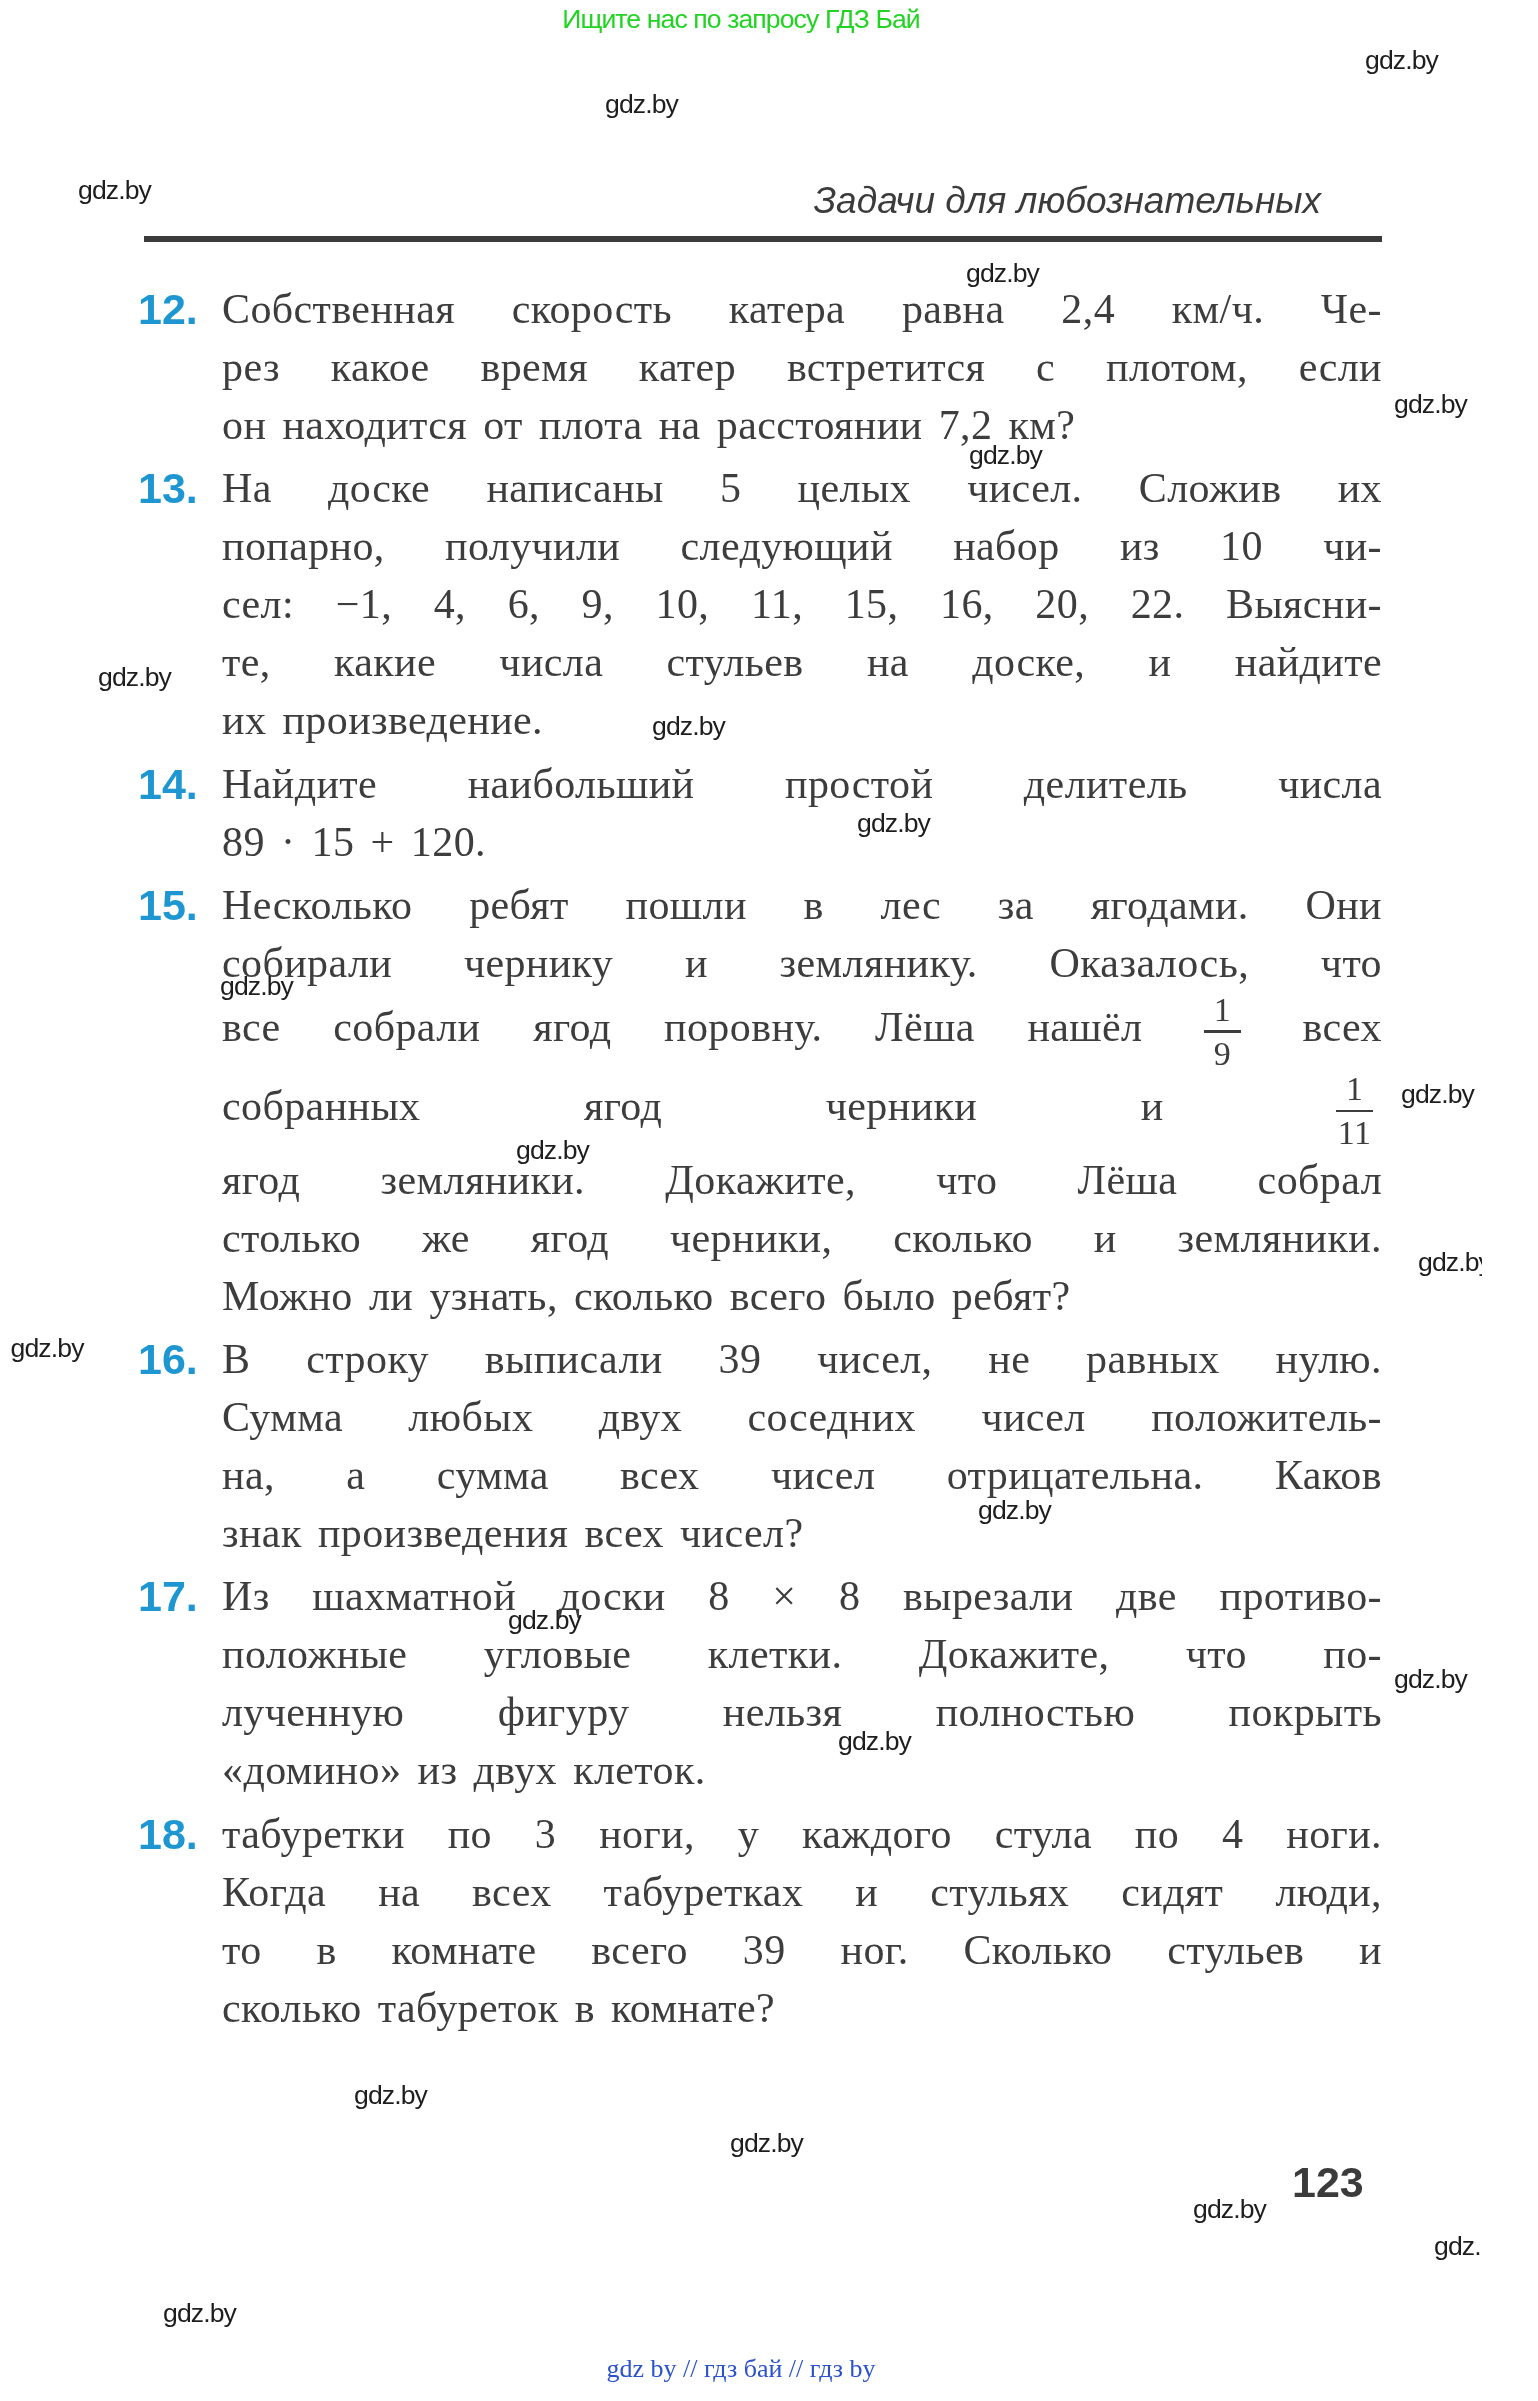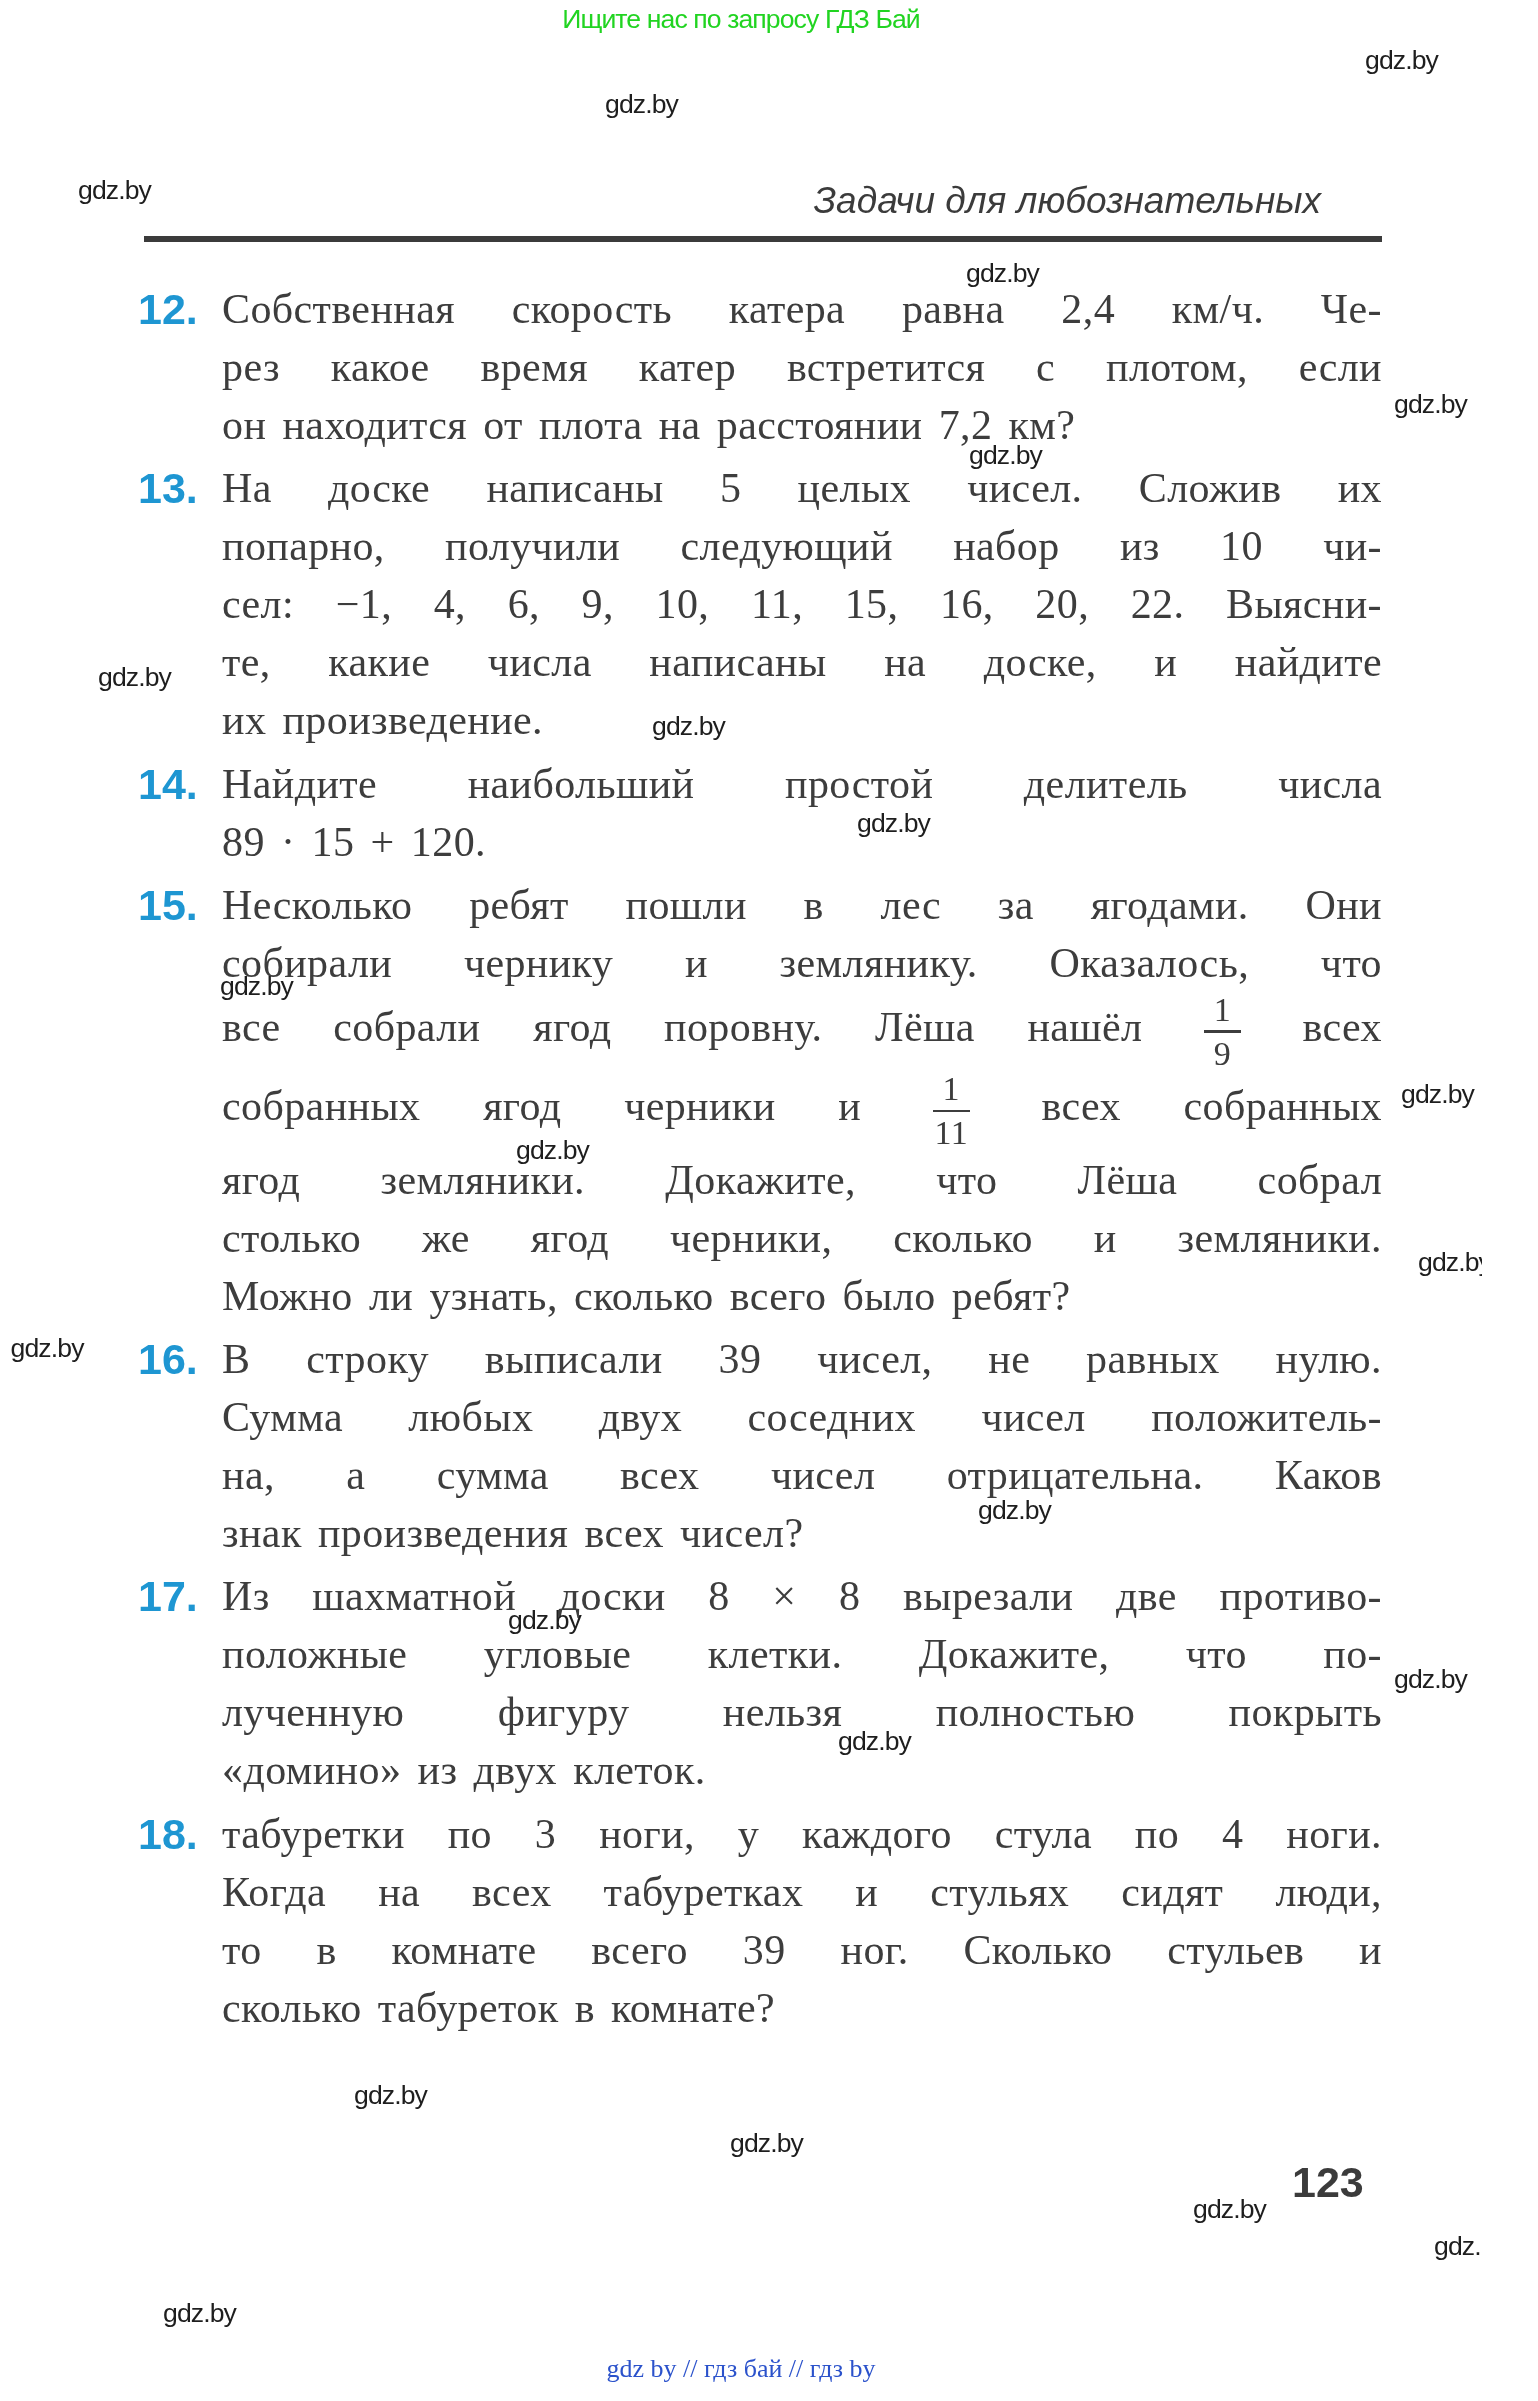--- a/index.html
+++ b/index.html
@@ -70,21 +70,21 @@
           <div class="pline"><span>рез какое время катер встретится с плотом, если</span></div>
           <div class="pline last"><span>он находится от плота на расстоянии 7,2 км?</span></div>
         </div>
       </div>
       <div class="problem">
         <div class="pnum">13.</div>
         <div class="pbody">
           <div class="pline"><span>На доске написаны 5 целых чисел. Сложив их</span></div>
           <div class="pline"><span>попарно, получили следующий набор из 10 чи-</span></div>
           <div class="pline"><span>сел: −1, 4, 6, 9, 10, 11, 15, 16, 20, 22. Выясни-</span></div>
-          <div class="pline"><span>те, какие числа написаны на доске, и найдите</span></div>
+          <div class="pline"><span>те, какие числа стульев на доске, и найдите</span></div>
           <div class="pline last"><span>их произведение.</span></div>
         </div>
       </div>
       <div class="problem">
         <div class="pnum">14.</div>
         <div class="pbody">
           <div class="pline"><span>Найдите наибольший простой делитель числа</span></div>
           <div class="pline last"><span>89 · 15 + 120.</span></div>
         </div>
       </div>
@@ -95,21 +95,21 @@
           <div class="pline"><span>собирали чернику и землянику. Оказалось, что</span></div>
           <div class="pline"><span>все собрали ягод поровну. Лёша нашёл </span><span class="frac">
               <span class="fnum">1</span>
               <span class="fbar"></span>
               <span class="fden">9</span>
             </span><span> всех</span></div>
           <div class="pline"><span>собранных ягод черники и </span><span class="frac">
               <span class="fnum">1</span>
               <span class="fbar"></span>
               <span class="fden">11</span>
-            </span><span> всех собранных</span></div>
+            </span></div>
           <div class="pline"><span>ягод земляники. Докажите, что Лёша собрал</span></div>
           <div class="pline"><span>столько же ягод черники, сколько и земляники.</span></div>
           <div class="pline last"><span>Можно ли узнать, сколько всего было ребят?</span></div>
         </div>
       </div>
       <div class="problem">
         <div class="pnum">16.</div>
         <div class="pbody">
           <div class="pline"><span>В строку выписали 39 чисел, не равных нулю.</span></div>
           <div class="pline"><span>Сумма любых двух соседних чисел положитель-</span></div>

